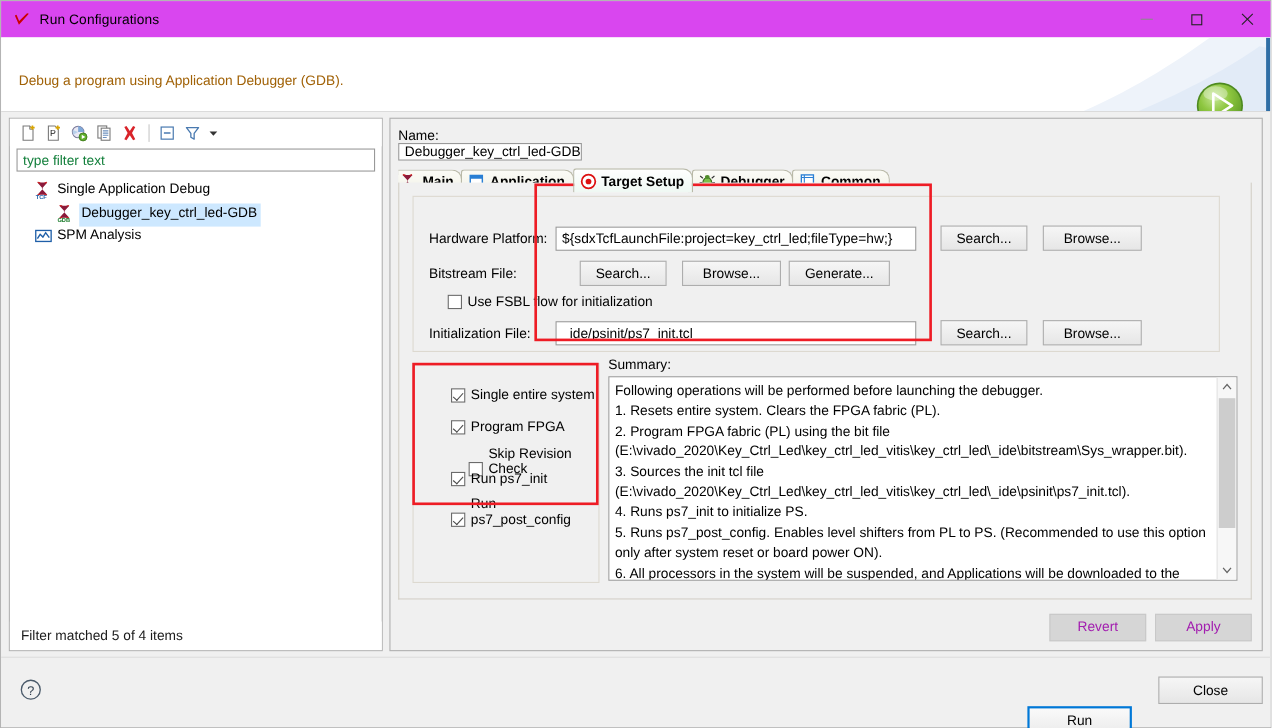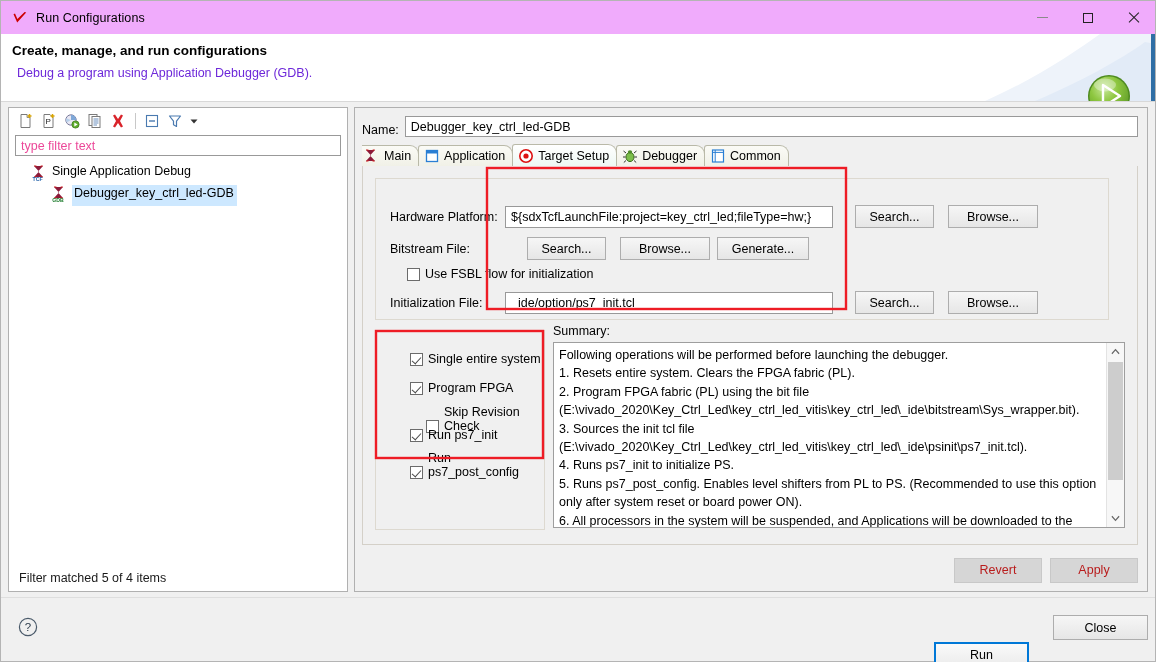--- a/index.html
+++ b/index.html
@@ -15,21 +15,21 @@
     position: relative;
     width: 1156px; height: 662px;
     background: #f0f0f0;
     border: 1px solid #b4b4b4;
     box-sizing: border-box;
   }
 
   
   .titlebar {
     position: absolute; top: 0; left: 0; right: 0; height: 33px;
-    background: #f0abfc;
+    background: #d946ef;
     display: flex; align-items: center;
   }
   .titlebar .tb-icon {
     margin-left: 11px; margin-right: 8px;
     width: 16px; height: 16px; display: block;
   }
   .titlebar .tb-title {
     font-size: 12.5px; color: #000; letter-spacing: .1px;
   }
   .wincontrols {
@@ -56,21 +56,21 @@
     background: #ffffff;
     border-bottom: 1px solid #d8d8d8;
     overflow: hidden;
   }
   .header .hdr-title {
     position: absolute; left: 11px; top: 9px;
     font-weight: bold; font-size: 13.5px; color: #000;
   }
   .header .hdr-sub {
     position: absolute; left: 16px; top: 32px;
-    font-size: 12.5px; color: #6d28d9;
+    font-size: 12.5px; color: #a16207;
   }
   .hdr-wave {
     position: absolute; right: 0; top: 0; width: 230px; height: 67px;
   }
   .hdr-runicon {
     position: absolute; right: 21px; top: 38px;
     width: 50px; height: 50px;
   }
 
   
@@ -102,21 +102,21 @@
     width: 13px; height: 20px; display: flex; align-items: center; justify-content: center;
   }
   .filter-box {
     margin: 2px 6px 0 6px;
     height: 21px;
     border: 1px solid #999;
     background: #fff;
     display: flex; align-items: center;
     padding-left: 5px;
     font-size: 12.5px;
-    color: #ec4899;
+    color: #15803d;
     box-sizing: border-box;
   }
   .tree {
     position: absolute; left: 0; right: 0; top: 52px; bottom: 28px;
     overflow: hidden;
     padding-top: 4px;
   }
   .tnode {
     display: flex; 
     height: 21px; padding-left: 6px;
@@ -138,38 +138,39 @@
   }
 
   
   .right-panel {
     position: absolute; left: 353px; right: 7px; top: 5px; bottom: 6px;
     background: #f0f0f0;
     border: 1px solid #b0b0b0;
     box-sizing: border-box;
   }
   .name-row {
-    display: flex; align-items: flex-end;
+    display: flex; align-items: flex-start;
     padding: 8px 9px 0 7px;
+    flex-direction: column;
   }
   .name-label { font-size: 12.5px; margin-right: 6px; }
   .name-input {
     flex: 1; height: 21px;
     border: 1px solid #999; background: #fff;
     display: flex; align-items: center; padding-left: 5px;
     font-size: 12.5px; box-sizing: border-box;
   }
 
   
   .tabstrip {
     position: relative;
     margin: 8px 9px 0 7px;
     height: 21px;
     border-bottom: 1px solid #b9b9a8;
-    display: flex; align-items: flex-end;
+    display: flex; align-items: flex-end; font-weight: bold;
   }
   .tab {
     display: flex; align-items: center;
     height: 20px;
     padding: 0 7px 0 5px;
     font-size: 12.5px;
     border: 1px solid #b9b9a8;
     border-bottom: none;
     border-radius: 3px 9px 0 0;
     background: linear-gradient(#fbfbf6, #f1f1e7);
@@ -214,21 +215,21 @@
   }
   .btn {
     border: 1px solid #adadad;
     background: linear-gradient(#f6f6f6, #e6e6e6);
     height: 23px;
     display: flex; align-items: center; justify-content: center;
     font-size: 12.5px; color: #000;
     box-sizing: border-box;
     padding: 0 6px;
   }
-  .btn.disabled { color: #b91c1c; background: #d6d6d6; border-color: #c8c8c8; }
+  .btn.disabled { color: #a21caf; background: #d6d6d6; border-color: #c8c8c8; }
 
   .chk { display: flex; align-items: flex-end; font-size: 12.5px; padding-left: 17px; }
   .cbox {
     width: 13px; height: 13px; border: 1px solid #6b6b6b; background: #fff;
     margin-right: 5px; flex: 0 0 13px; position: relative; box-sizing: border-box;
   }
   .cbox.checked::after {
     content: ""; position: absolute; left: 3px; top: 0.5px;
     width: 4px; height: 8px;
     border: solid #4a4a4a; border-width: 0 1.6px 1.6px 0;
@@ -305,21 +306,20 @@
         </div>
     </div>
   </div>
 
   <div class="header">
     <svg class="hdr-wave" viewBox="0 0 230 67" preserveAspectRatio="none">
       <path d="M230 0 L230 67 L60 67 C110 45 150 18 175 0 Z" fill="#eef3fa"></path>
       <path d="M230 10 L230 67 L110 67 C155 48 195 26 220 8 Z" fill="#e2ebf7"></path>
       <path d="M226 0 L230 0 L230 67 L226 67 Z" fill="#2f6ea5"></path>
     </svg>
-    <div class="hdr-title">Create, manage, and run configurations</div>
     <div class="hdr-sub">Debug a program using Application Debugger (GDB).</div>
     <svg class="hdr-runicon" viewBox="0 0 50 50">
       <defs>
         <radialGradient id="gball" cx="38%" cy="30%" r="78%">
           <stop offset="0%" stop-color="#c8e89a"></stop>
           <stop offset="45%" stop-color="#8dc63f"></stop>
           <stop offset="100%" stop-color="#5c9926"></stop>
         </radialGradient>
       </defs>
       <ellipse cx="25" cy="46" rx="18" ry="3.5" fill="#d8d8d8" opacity=".5"></ellipse>
@@ -407,20 +407,27 @@
 
         <div class="tnode sel" style="padding-left:42px">
           <svg class="ticon" viewBox="0 0 17 17">
             <path d="M3 2 h9 l-5 5.5 L12 13 H3 l5-5.5 Z" fill="#8b1a3a"></path>
             <path d="M3.2 1.8 l2.4 .4 M11.6 1.8 l-2 .5 M3.2 13.2 l2.4 -.6 M11.6 13.2 l-2.2 -.6" stroke="#cc2222" stroke-width="1.1"></path>
             <text x="1.2" y="16.5" font-size="5.2" font-family="Liberation Sans" font-weight="bold" fill="#1a7a2a">GDB</text>
           </svg>
           <span class="tlabel">Debugger_key_ctrl_led-GDB</span>
         </div>
 
+        <div class="tnode" style="padding-left:22px">
+          <svg class="ticon" viewBox="0 0 17 17">
+            <rect x="1.5" y="3.5" width="14" height="10" fill="#fff" stroke="#1f5fa8" stroke-width="1.2"></rect>
+            <path d="M3 11 L5.5 7 L8 9.5 L10.5 5.5 L13.8 10" fill="none" stroke="#1f5fa8" stroke-width="1.3"></path>
+          </svg>
+          <span class="tlabel">SPM Analysis</span>
+        </div>
 
       </div>
 
       <div class="lp-status">Filter matched 5 of 4 items</div>
     </div>
 
     <div class="right-panel">
 
       <div class="name-row">
         <span class="name-label">Name:</span>
@@ -489,21 +496,21 @@
           </div>
 
           <div class="chk" style="position:absolute; left:14px; top:88px;">
             <span class="cbox"></span>
             <span>Use FSBL flow for initialization</span>
           </div>
 
           <div class="frow" style="left:14px; top:112px;">
             <span class="flabel" style="width:115px;">Initialization File:</span>
             <div class="finput" style="width:328px;">
-              <span>_ide/option/ps7_init.tcl</span>
+              <span>_ide/psinit/ps7_init.tcl</span>
             </div>
             <div class="btn" style="width:79px; margin-left:22px;">Search...</div>
             <div class="btn" style="width:90px; margin-left:14px;">Browse...</div>
           </div>
         </div>
 
         <div class="group" id="group-boot">
           <div class="chk" style="position:absolute; left:17px; top:21px;">
             <span class="cbox checked"></span>
             <span>Single entire system</span>

